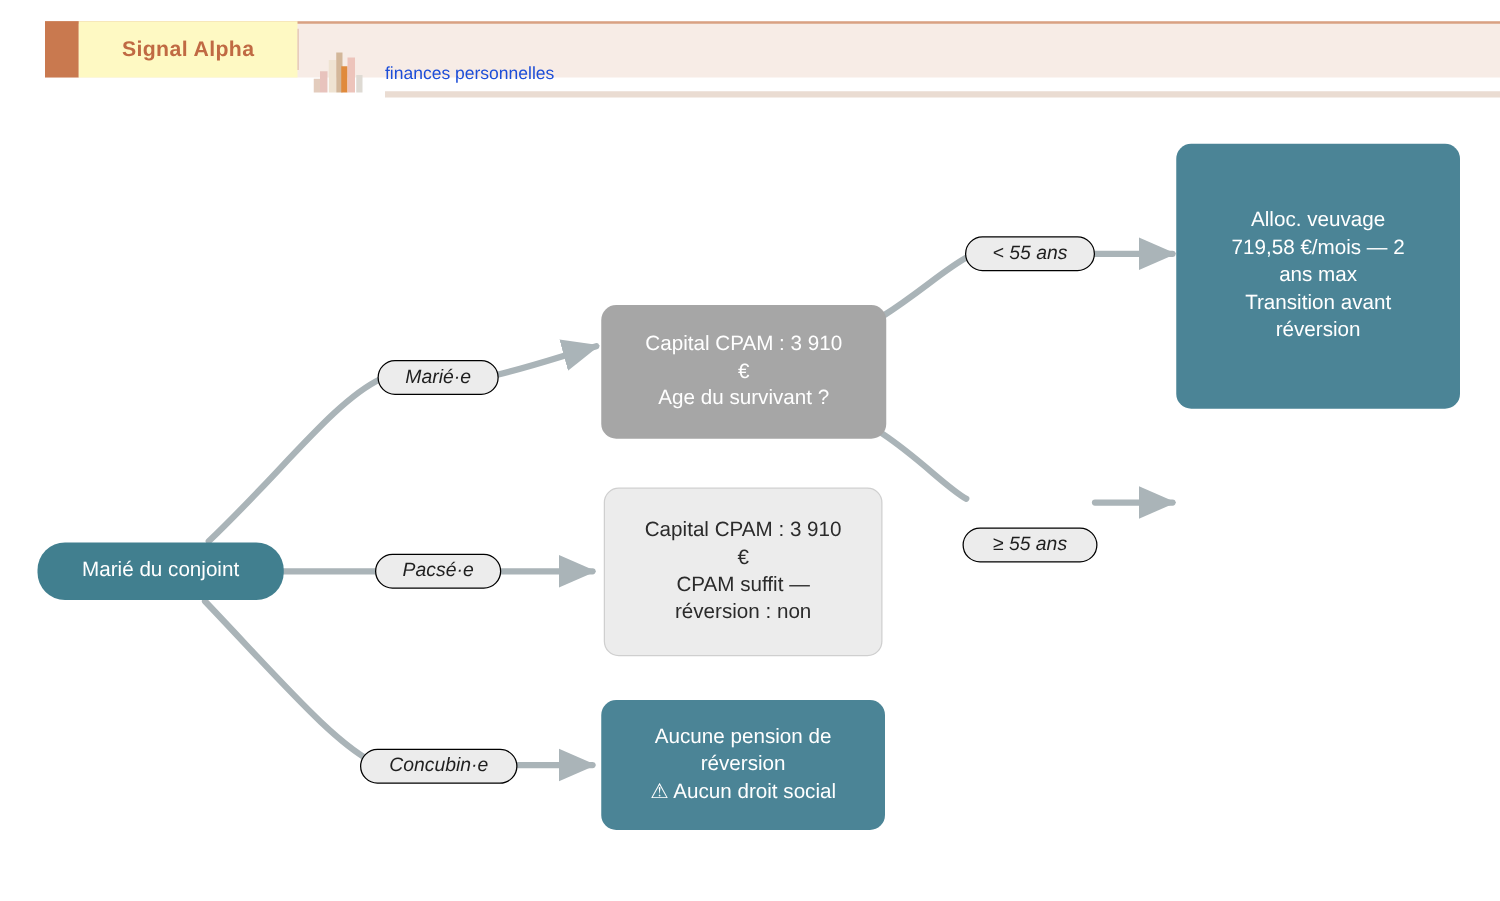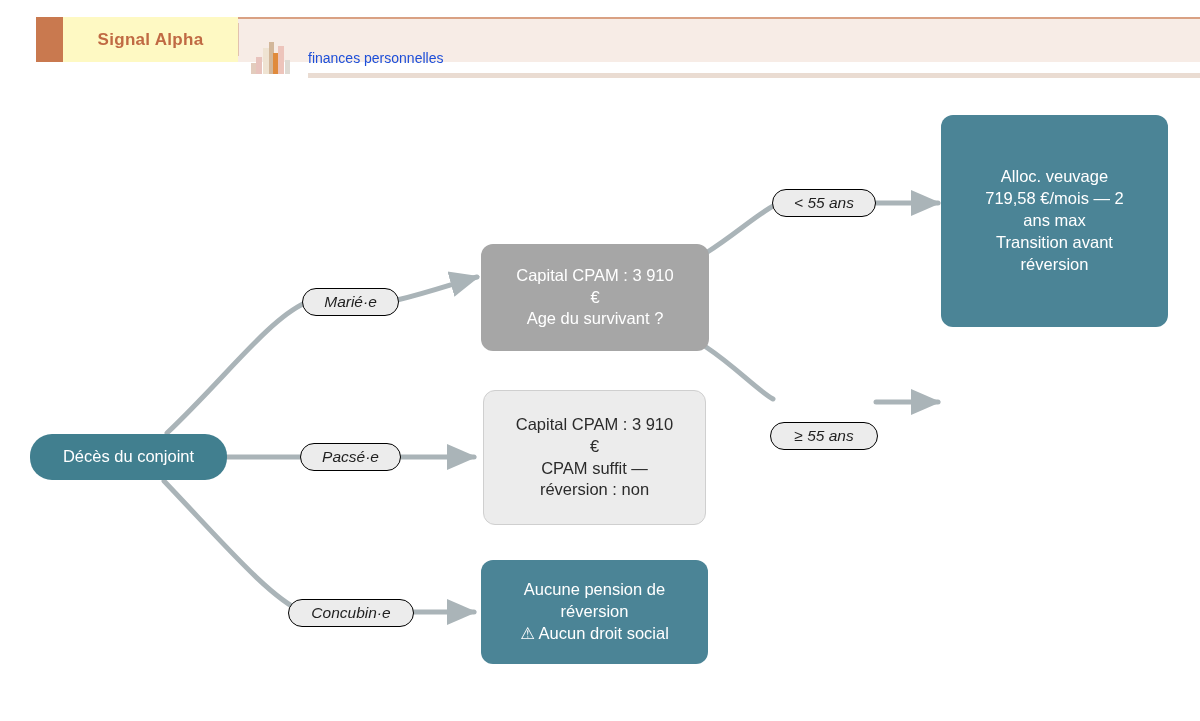--- a/index.html
+++ b/index.html
@@ -206,21 +206,21 @@
 
       <path d="M706,253 C 736,234 756,215 775,205"></path>
       <path d="M874,203 C 898,203 918,203 938,203" marker-end="url(#arrow)"></path>
 
       <path d="M706,347 C 736,367 757,390 773,399"></path>
       <path d="M876,402 C 900,402 920,402 938,402" marker-end="url(#arrow)"></path>
     </g>
   </svg>
 
   <div class="node node-root" style="left:30px; top:434px; width:197px; height:46px;">
-    <span>Décès du conjoint</span>
+    <span>Marié du conjoint</span>
   </div>
 
   <div class="node node-gray" style="left:481px; top:244px; width:228px; height:107px; flex-direction:column;">
     <div>Capital CPAM : 3 910</div>
     <div>€</div>
     <div>Age du survivant ?</div>
   </div>
 
   <div class="node node-light" style="left:483px; top:390px; width:223px; height:135px; flex-direction:column;">
     <div>Capital CPAM : 3 910</div>

